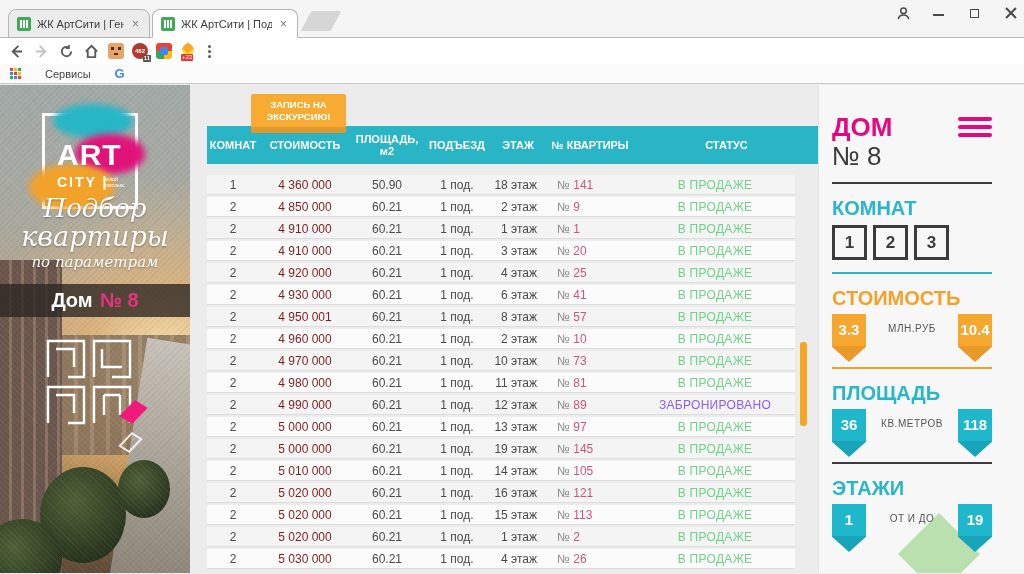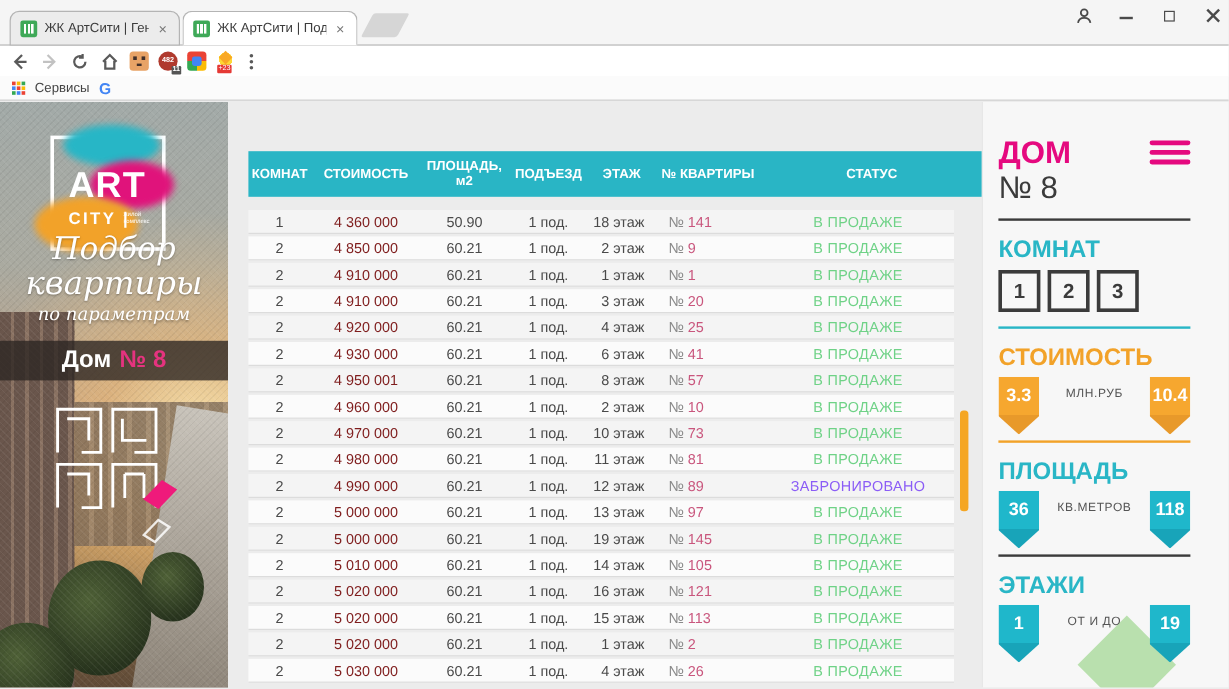--- a/index.html
+++ b/index.html
@@ -42,21 +42,21 @@
   .ext-stop { background:#b03a2e; border-radius:50%; display:flex; align-items:center; justify-content:center; font-size:6px; color:#fff; font-weight:bold; }
   .ext-stop .badge { right:-3px; bottom:-3px; background:#555; }
   .ext-rds { border-radius:3px; background:conic-gradient(#ea4335 0 25%, #fbbc05 25% 50%, #34a853 50% 75%, #ea4335 75% 100%); }
   .ext-rds::after { content:""; position:absolute; left:4px; top:4px; width:8px; height:8px; background:#4285f4; border-radius:2px; }
   .ext-sun { background:radial-gradient(circle at 50% 40%, #fdd835 0 45%, transparent 46%); }
   .ext-sun::before { content:""; position:absolute; left:4px; top:1px; width:8px; height:8px; background:#f9a825; transform:rotate(45deg); }
   .ext-sun .badge { left:1px; bottom:-2px; background:#e53935; }
   .menu-dots { display:flex; flex-direction:column; gap:2px; padding:0 4px; }
   .menu-dots i { width:3px; height:3px; border-radius:50%; background:#5a5a5a; }
 
-  .bookmarksbar { height:20px; background:#fbfbfb; border-bottom:1px solid #c9c9c9; display:flex; align-items:center; gap:8px; padding:0 10px; font-size:11px; color:#444; }
+  .bookmarksbar { height:20px; background:#fbfbfb; border-bottom:1px solid #c9c9c9; display:flex; align-items:center; gap:24px; padding:0 10px; font-size:11px; color:#444; }
   .apps-grid { display:grid; grid-template-columns:repeat(3,3px); grid-auto-rows:3px; gap:1px; }
   .apps-grid i:nth-child(1){background:#ea4335}.apps-grid i:nth-child(2){background:#fbbc05}.apps-grid i:nth-child(3){background:#34a853}
   .apps-grid i:nth-child(4){background:#4285f4}.apps-grid i:nth-child(5){background:#ea4335}.apps-grid i:nth-child(6){background:#fbbc05}
   .apps-grid i:nth-child(7){background:#34a853}.apps-grid i:nth-child(8){background:#4285f4}.apps-grid i:nth-child(9){background:#ea4335}
   .g-logo { color:#4285f4; font-weight:bold; font-size:13px; }
 
   
   .content { position:relative; width:1024px; height:489px; background:#ececec; overflow:hidden; }
 
   
@@ -253,20 +253,21 @@
     <svg class="plans-svg" width="88" height="88" viewBox="0 0 88 88" fill="none" stroke="#fff" stroke-width="2.4">
       <path d="M4 40 V4 H40 V40 H24 M12 12 H30 V30"></path>
       <path d="M50 40 V4 H86 V40 H68 M58 12 V30 H78"></path>
       <path d="M4 86 V50 H40 V86 H24 M12 58 H30 V76"></path>
       <path d="M50 86 V50 H86 V86 M60 58 V78 M76 58 V78 M60 58 H76"></path>
     </svg>
     <div class="diamond-pink"></div>
     <div class="diamond-outline"></div>
   </div>
 
+  <button class="excursion">ЗАПИСЬ НА ЭКСКУРСИЮ!</button>
 
   <div class="thead">
     <div class="th">КОМНАТ</div>
     <div class="th">СТОИМОСТЬ</div>
     <div class="th">ПЛОЩАДЬ, м2</div>
     <div class="th">ПОДЪЕЗД</div>
     <div class="th">ЭТАЖ</div>
     <div class="th">№ КВАРТИРЫ</div>
     <div class="th">СТАТУС</div>
   </div>

